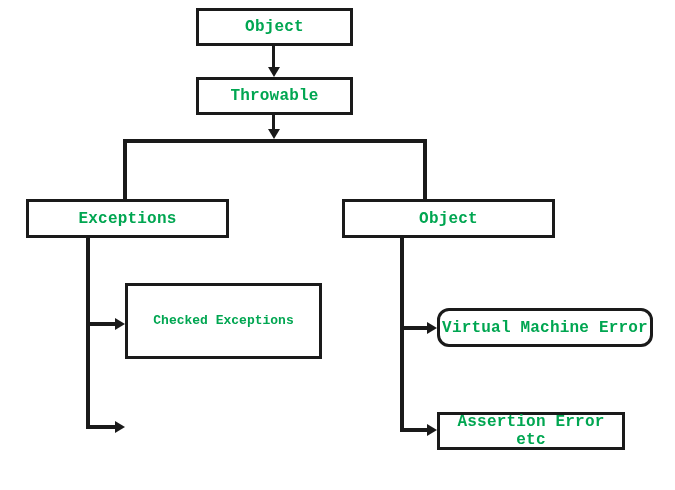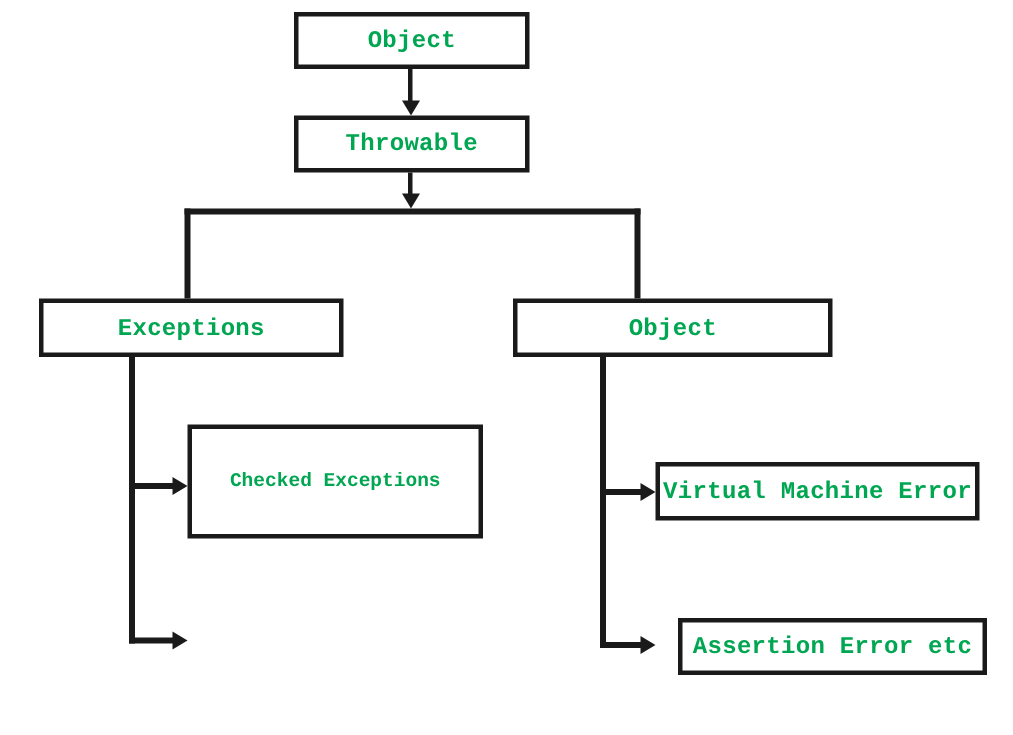--- a/index.html
+++ b/index.html
@@ -93,21 +93,21 @@
 
 
   <div class="vline" style="left:400px; top:238px; width:4px; height:194px;"></div>
 
   <div class="hline" style="left:400px; top:326px; width:28px; height:4px;"></div>
   <div class="arrow-right" style="left:427px; top:322px;"></div>
 
   <div class="hline" style="left:400px; top:428px; width:28px; height:4px;"></div>
   <div class="arrow-right" style="left:427px; top:424px;"></div>
 
-  <div class="node node-title" style="left:437px; top:308px; width:216px; height:39px;">
+  <div class="node node-title" style="left:437px; top:308px; width:216px; height:39px;border-radius:12px;">
     <span>Virtual Machine Error</span>
   </div>
 
-  <div class="node node-title" style="left:437px; top:412px; width:206px; height:38px;margin-left:15px;">
+  <div class="node node-title" style="left:437px; top:412px; width:188px; height:38px;">
     <span>Assertion Error etc</span>
   </div>
 
 </div>
 
 </body></html>

